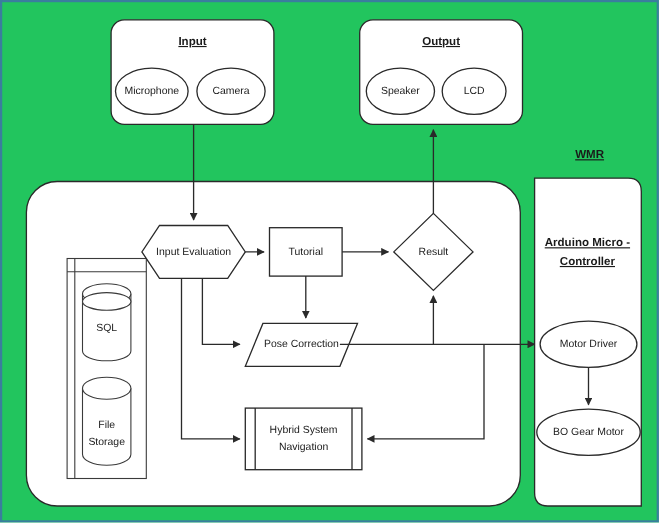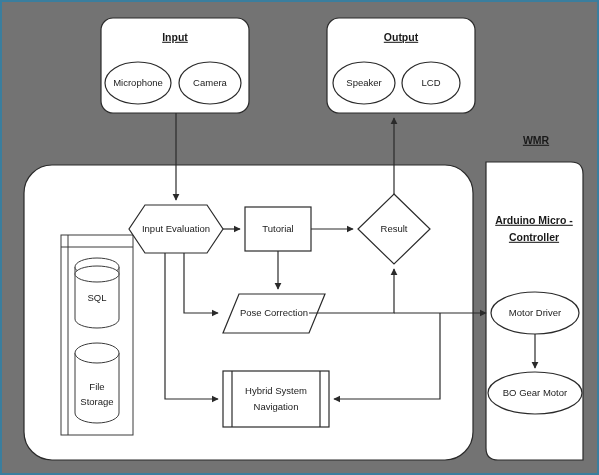--- a/index.html
+++ b/index.html
@@ -7,21 +7,21 @@
     padding: 0;
     background: #ffffff;
   }
   body {
     font-family: "Liberation Sans", sans-serif;
   }
   #canvas {
     position: relative;
     width: 599px;
     height: 475px;
-    background: #737373;
+    background: #22c55e;
     box-sizing: border-box;
     border: 2px solid #3a7e9e;
     overflow: hidden;
   }
   #svg-root {
     position: absolute;
     left: 0;
     top: 0;
     width: 599px;
     height: 475px;

